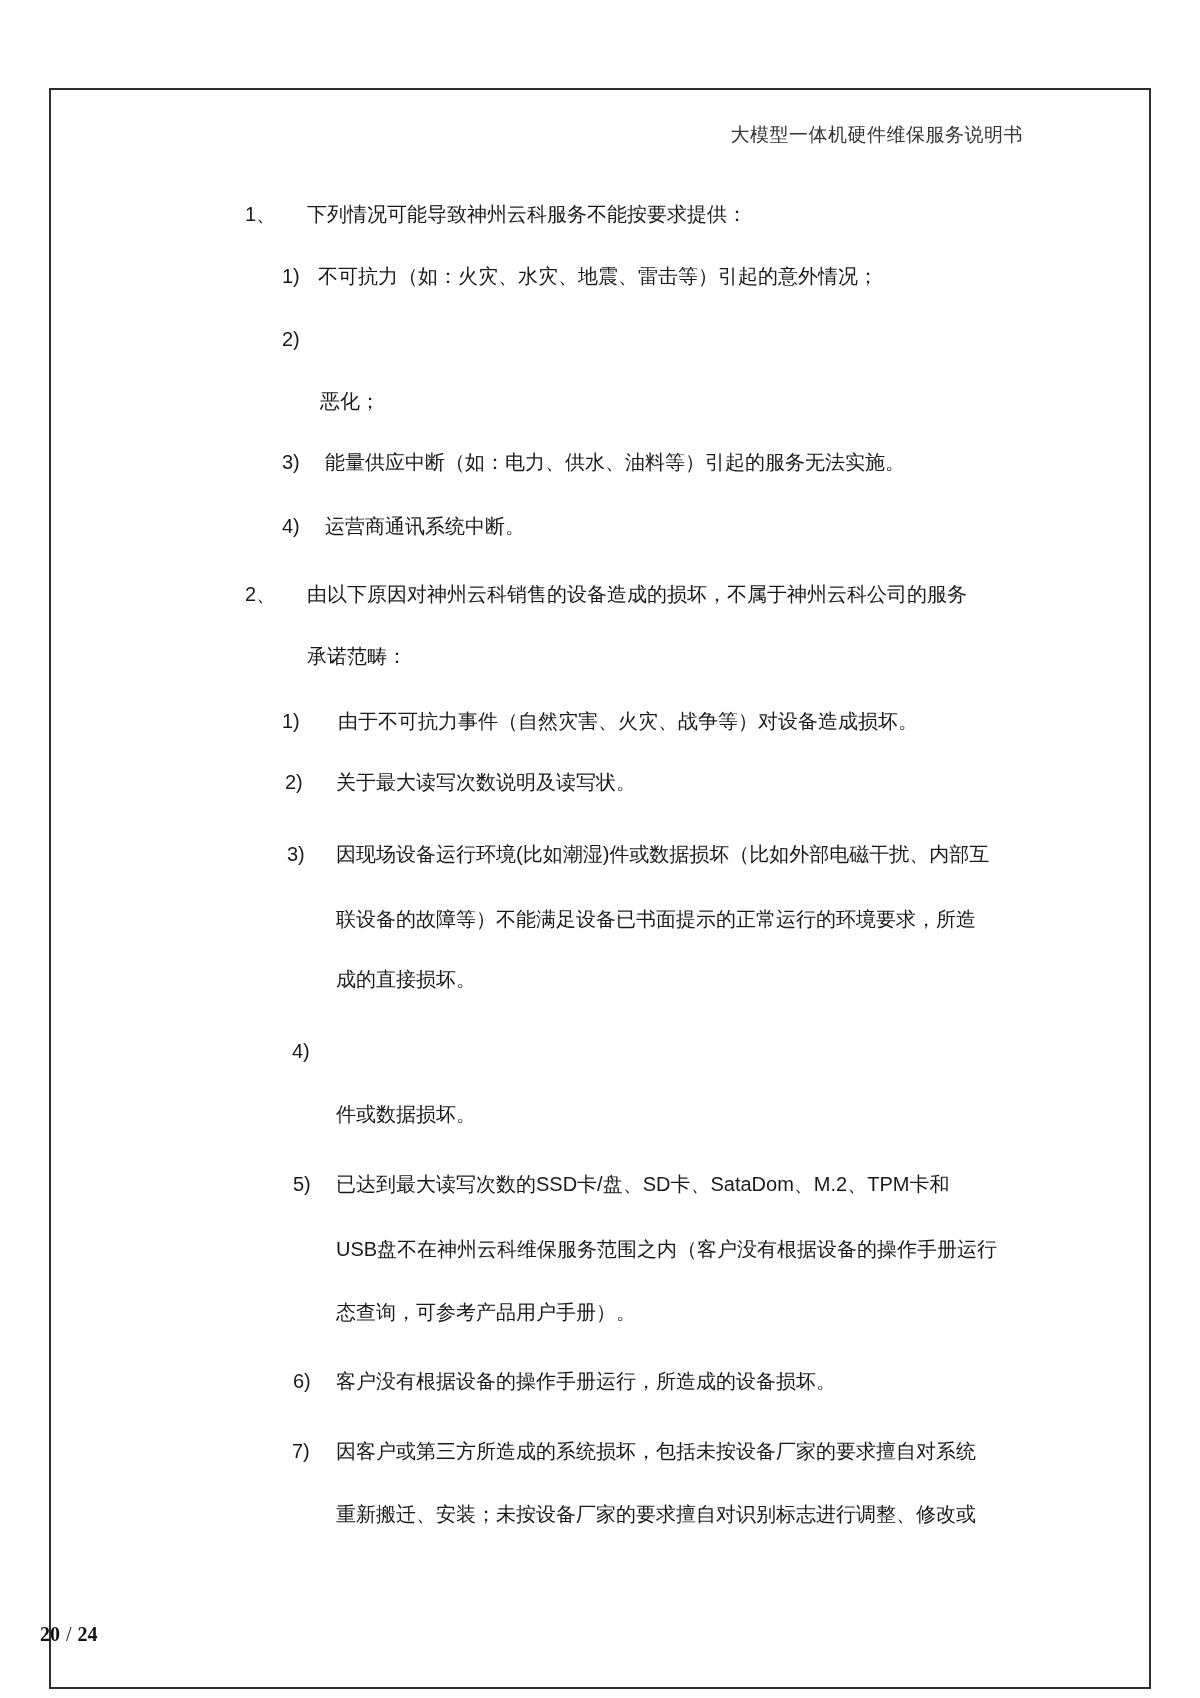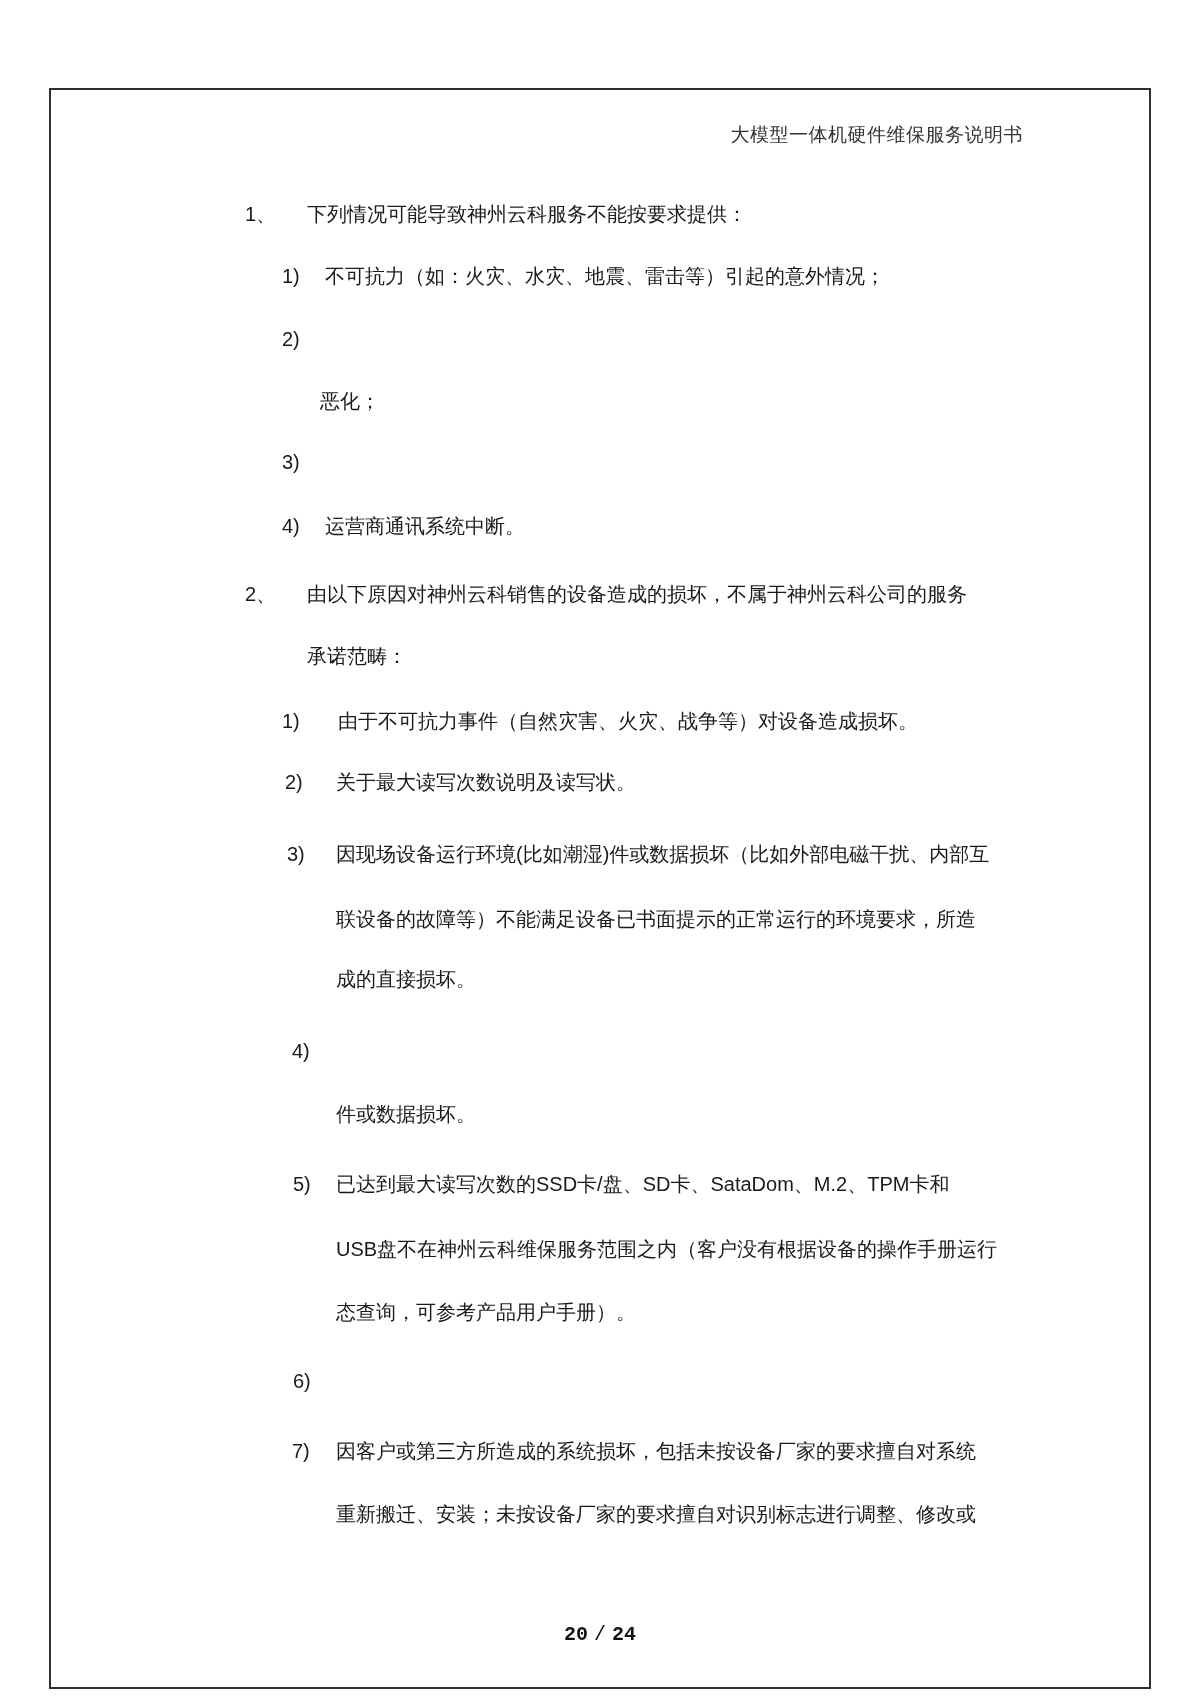--- a/index.html
+++ b/index.html
@@ -47,57 +47,58 @@
   .line span {
     position: absolute;
     top: 0;
     white-space: nowrap;
   }
   .footer {
     position: absolute;
     left: 0;
     right: 0;
     top: 1583px;
-    text-align: center;
-    font-family: Liberation Mono, monospace;
+    font-family: Liberation Serif, serif;
     font-size: 20px;
     color: #111111;
+    padding-left: 40px;
   }
   .footer .num { font-weight: bold; }
   .footer .sep { font-weight: normal; padding: 0 6px; }
 </style>
 </head>
 <body>
 
 <div class="page">
 
   <div class="page-border"></div>
 
   <div class="header-title">大模型一体机硬件维保服务说明书</div>
 
   <div class="line" style="top:161px">
     <span style="left:245px">1、</span>
     <span style="left:307px">下列情况可能导致神州云科服务不能按要求提供：</span>
   </div>
 
   <div class="line" style="top:223px">
     <span style="left:282px">1)</span>
-    <span style="left:325px">不可抗力（如：火灾、水灾、地震、雷击等）引起的意外情况；</span>
+    <span style="left:318px">不可抗力（如：火灾、水灾、地震、雷击等）引起的意外情况；</span>
   </div>
 
   <div class="line" style="top:286px">
     <span style="left:282px">2)</span>
   </div>
 
   <div class="line" style="top:348px">
     <span style="left:320px">恶化；</span>
   </div>
 
   <div class="line" style="top:409px">
     <span style="left:282px">3)</span>
+    <span style="left:325px">能量供应中断（如：电力、供水、油料等）引起的服务无法实施。</span>
   </div>
 
   <div class="line" style="top:473px">
     <span style="left:282px">4)</span>
     <span style="left:325px">运营商通讯系统中断。</span>
   </div>
 
   <div class="line" style="top:541px">
     <span style="left:245px">2、</span>
     <span style="left:307px">由以下原因对神州云科销售的设备造成的损坏，不属于神州云科公司的服务</span>
@@ -146,20 +147,21 @@
   <div class="line" style="top:1196px">
     <span style="left:336px">USB盘不在神州云科维保服务范围之内（客户没有根据设备的操作手册运行</span>
   </div>
 
   <div class="line" style="top:1259px">
     <span style="left:336px">态查询，可参考产品用户手册）。</span>
   </div>
 
   <div class="line" style="top:1328px">
     <span style="left:293px">6)</span>
+    <span style="left:336px">客户没有根据设备的操作手册运行，所造成的设备损坏。</span>
   </div>
 
   <div class="line" style="top:1398px">
     <span style="left:292px">7)</span>
     <span style="left:336px">因客户或第三方所造成的系统损坏，包括未按设备厂家的要求擅自对系统</span>
   </div>
 
   <div class="line" style="top:1461px">
     <span style="left:336px">重新搬迁、安装；未按设备厂家的要求擅自对识别标志进行调整、修改或</span>
   </div>

